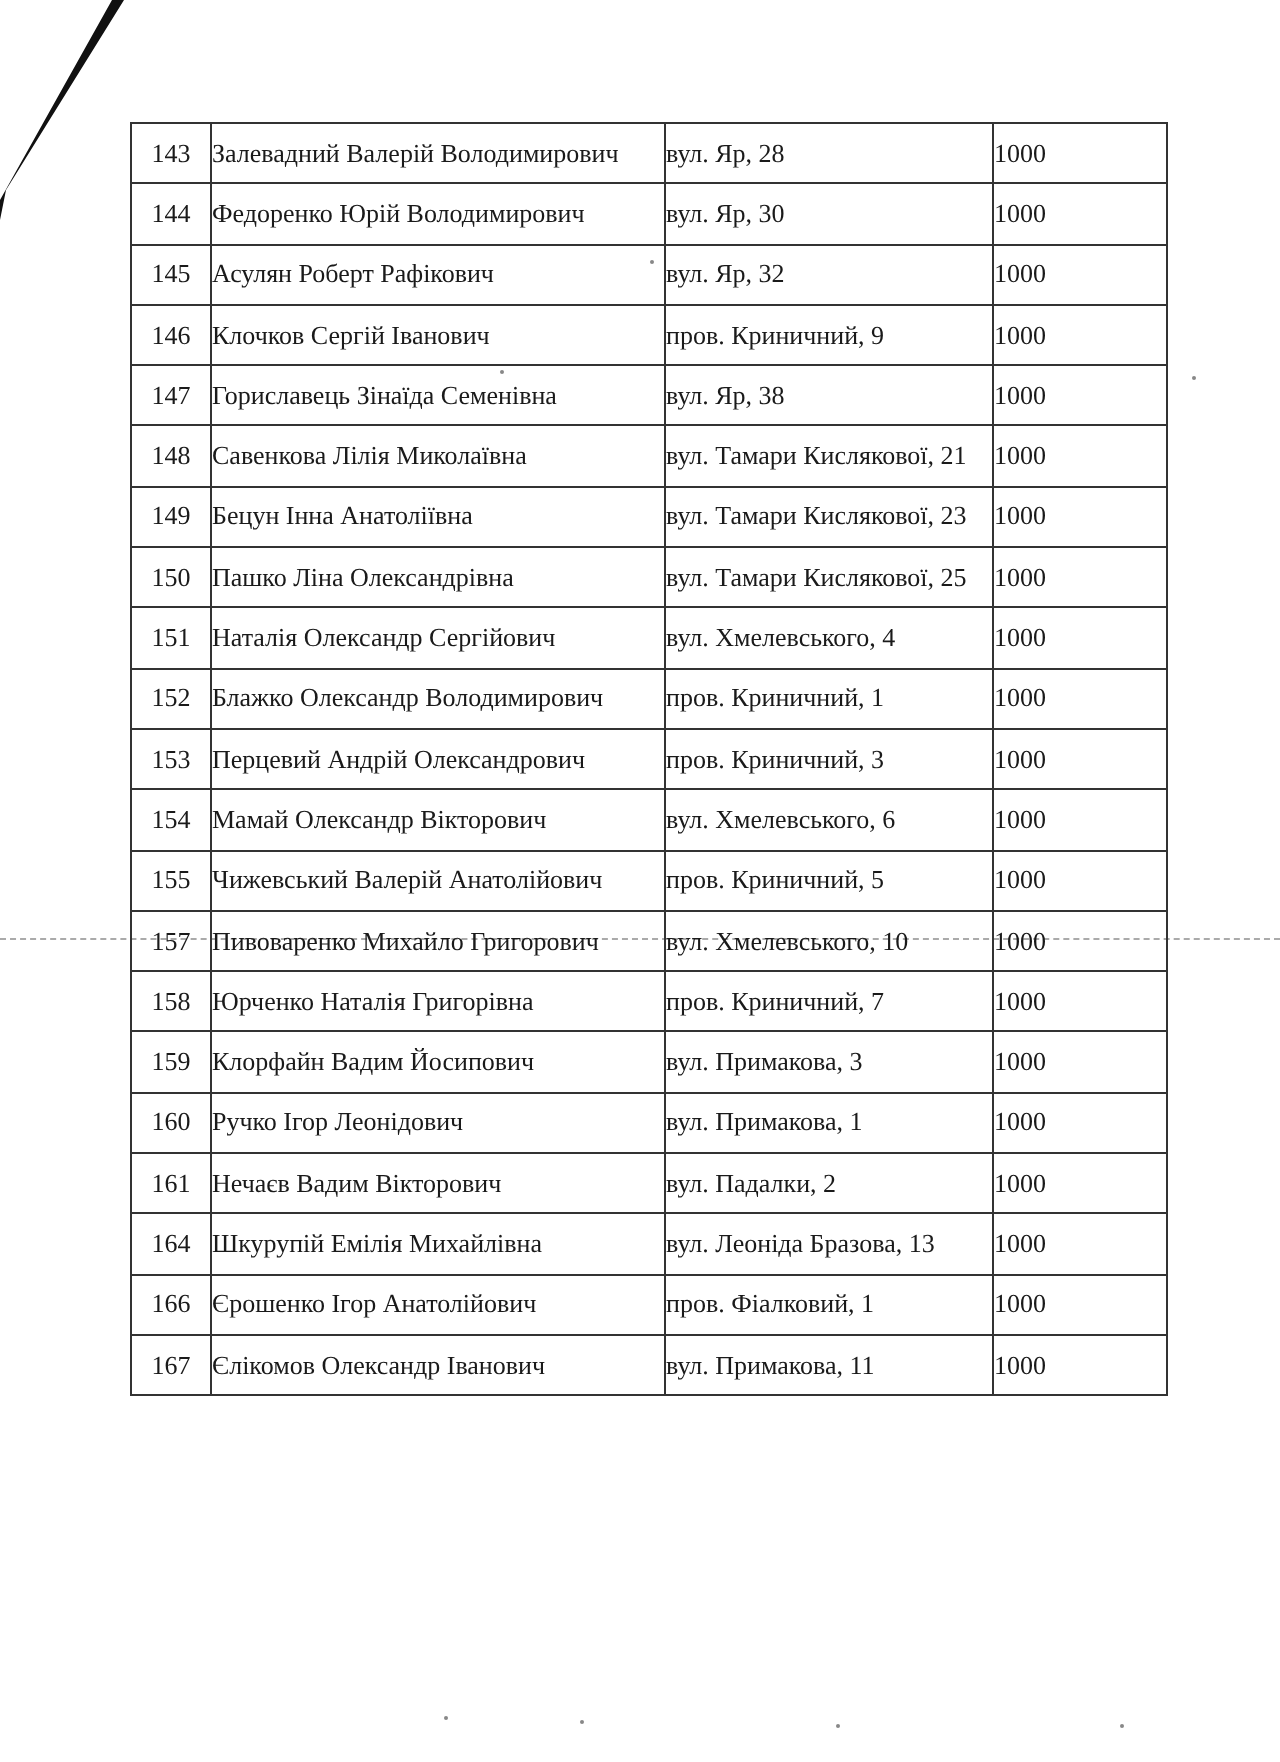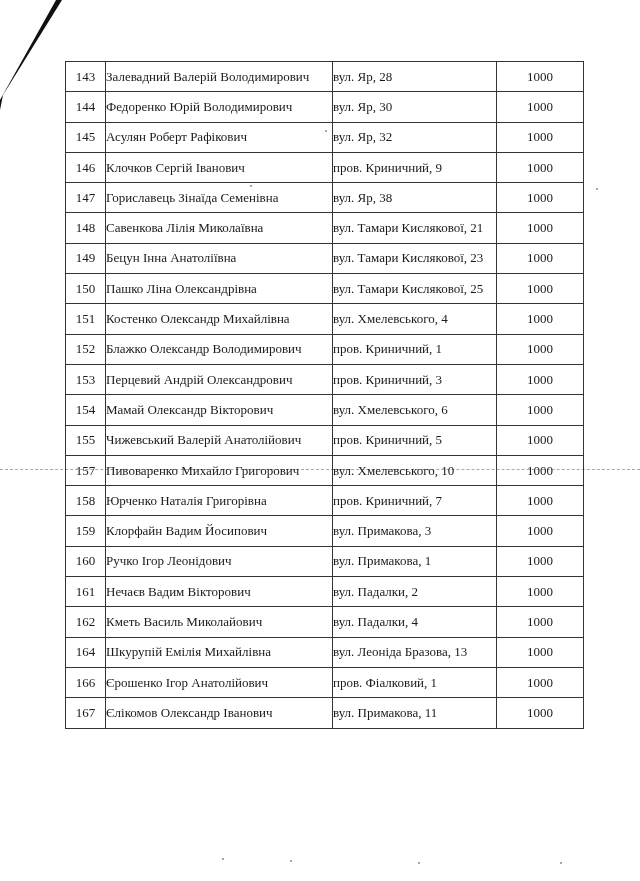--- a/index.html
+++ b/index.html
@@ -12,21 +12,21 @@
       position: absolute; left: 65px; top: 61px; width: 519px;
       border-collapse: collapse; table-layout: fixed; padding-left: 47px;
     }
     table.list td {
       border: 1.3px solid #333; height: 29.3px; padding: 0; font-size: 13px;
       white-space: nowrap; overflow: hidden;
     }
     td.num { text-align: center; width: 39px; }
     td.name { padding-left: 7px; width: 226px; }
     td.addr { padding-left: 7px; width: 163px; }
-    td.amt { text-align: center; padding-left: 4px; }
+    td.amt { text-align: left; padding-left: 4px; }
     .fold {
       position: absolute; left: 0; width: 640px; top: 469px; height: 0;
       border-top: 1px dashed #aaa;
     }
     .speck { position: absolute; width: 2px; height: 2px; background: #888; border-radius: 1px; }
   </style>
 </head>
 <body>
 
 <svg class="corner-mark" viewBox="0 0 70 110">
@@ -81,21 +81,21 @@
       <td class="amt">1000</td>
     </tr>
       <tr class="" style="">
       <td class="num">150</td>
       <td class="name">Пашко Ліна Олександрівна</td>
       <td class="addr">вул. Тамари Кислякової, 25</td>
       <td class="amt">1000</td>
     </tr>
       <tr class="" style="">
       <td class="num">151</td>
-      <td class="name">Костенко Олександр Михайлівна</td>
+      <td class="name">Наталія Олександр Сергійович</td>
       <td class="addr">вул. Хмелевського, 4</td>
       <td class="amt">1000</td>
     </tr>
       <tr class="" style="">
       <td class="num">152</td>
       <td class="name">Блажко Олександр Володимирович</td>
       <td class="addr">пров. Криничний, 1</td>
       <td class="amt">1000</td>
     </tr>
       <tr class="" style="">
@@ -140,26 +140,20 @@
       <td class="addr">вул. Примакова, 1</td>
       <td class="amt">1000</td>
     </tr>
       <tr class="" style="">
       <td class="num">161</td>
       <td class="name">Нечаєв Вадим Вікторович</td>
       <td class="addr">вул. Падалки, 2</td>
       <td class="amt">1000</td>
     </tr>
       <tr class="" style="">
-      <td class="num">162</td>
-      <td class="name">Кметь Василь Миколайович</td>
-      <td class="addr">вул. Падалки, 4</td>
-      <td class="amt">1000</td>
-    </tr>
-      <tr class="" style="">
       <td class="num">164</td>
       <td class="name">Шкурупій Емілія Михайлівна</td>
       <td class="addr">вул. Леоніда Бразова, 13</td>
       <td class="amt">1000</td>
     </tr>
       <tr class="" style="">
       <td class="num">166</td>
       <td class="name">Єрошенко Ігор Анатолійович</td>
       <td class="addr">пров. Фіалковий, 1</td>
       <td class="amt">1000</td>

